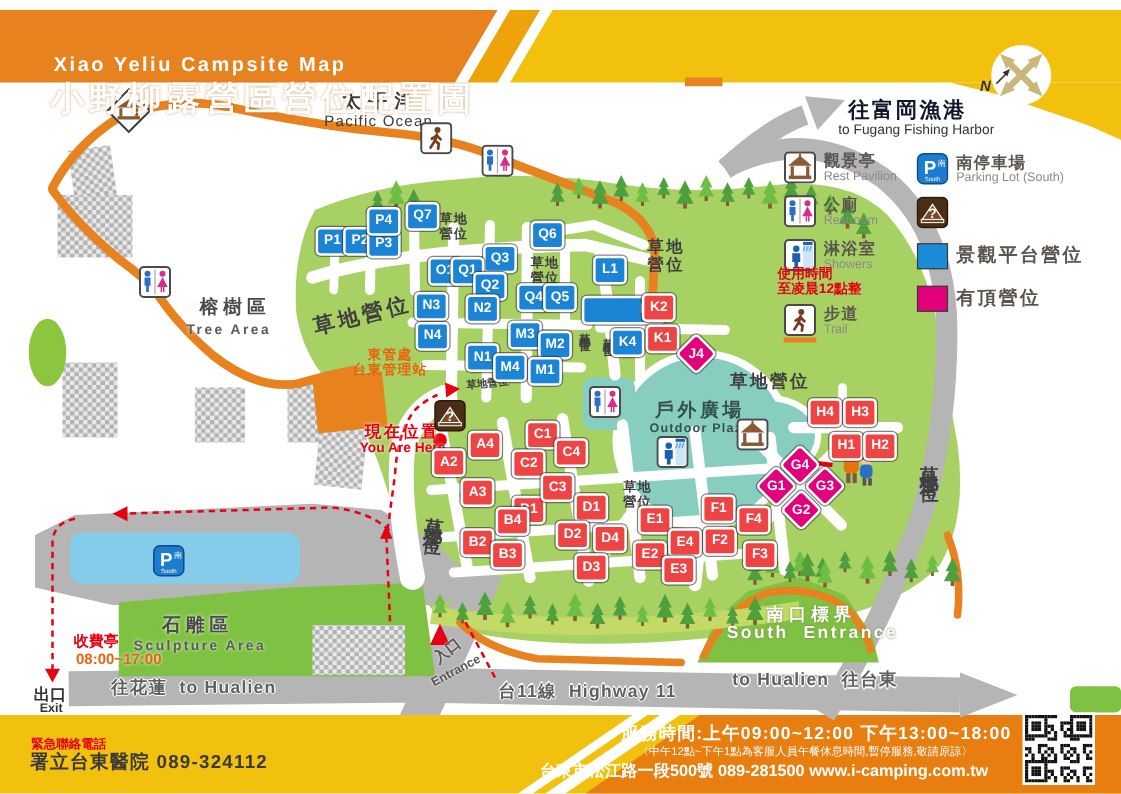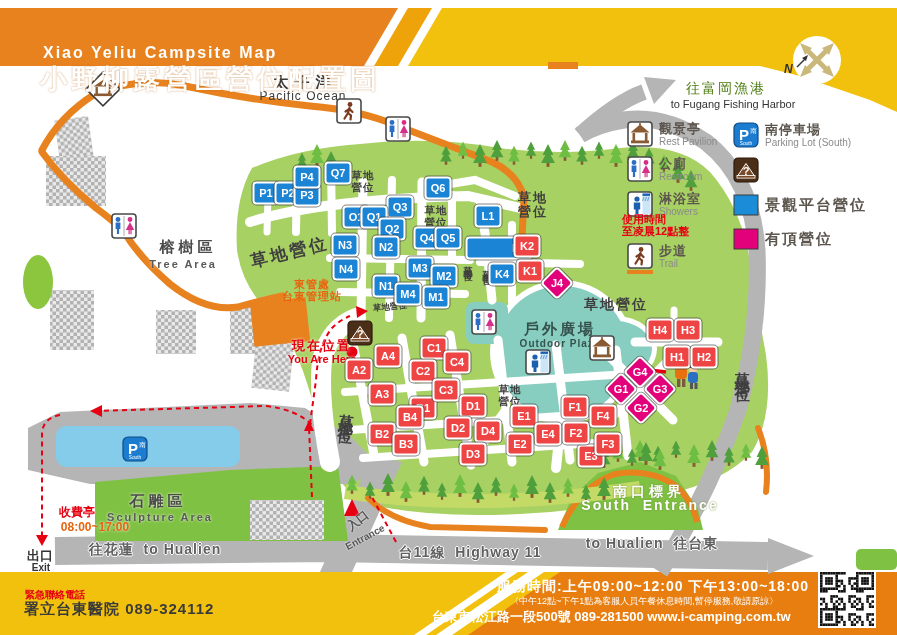--- a/index.html
+++ b/index.html
@@ -6,21 +6,21 @@
   .stage{position:relative;width:897px;height:635px;overflow:hidden;background:#fff;}
   .stage svg.art{position:absolute;left:0;top:0;}
   
   .title-zh{position:absolute;left:40px;top:14px;font-size:27px;font-weight:bold;letter-spacing:4px;color:#fff;text-shadow:0 0 2px rgba(180,90,0,.6);margin-top:47px;}
   .title-en{position:absolute;left:43px;top:44px;font-size:16px;font-weight:bold;letter-spacing:2px;color:#fff;}
   .compass-n{position:absolute;left:784px;top:62px;font-size:12px;font-weight:bold;font-style:italic;color:#333;}
   
   .lbl{position:absolute;transform:translate(-50%,-50%);white-space:pre;text-align:center;line-height:1.1;color:#3f3f3f;}
   .sea-zh{font-size:15px;font-weight:bold;letter-spacing:6px;color:#3a3a3a;}
   .sea-en{font-size:12px;color:#3a3a3a;letter-spacing:1px;}
-  .dest-zh{font-size:14px;font-weight:normal;letter-spacing:2px;color:#4d7c0f;}
+  .dest-zh{font-size:17px;font-weight:bold;letter-spacing:2px;color:#0f172a;}
   .dest-en{font-size:11px;color:#333;}
   .area-zh{font-size:15px;font-weight:bold;letter-spacing:4px;color:#4a4a4a;text-shadow:0 0 3px #fff;}
   .area-en{font-size:11px;letter-spacing:2px;font-weight:bold;color:#5a5a5a;text-shadow:0 0 3px #fff;}
   .grass-lg{font-size:17px;font-weight:bold;letter-spacing:3px;}
   .grass-md{font-size:14px;font-weight:bold;letter-spacing:2px;}
   .grass-md2{font-size:13px;font-weight:bold;letter-spacing:2px;}
   .grass-sm2{font-size:10.5px;font-weight:bold;letter-spacing:1px;}
   .grass-tiny{font-size:8.5px;font-weight:bold;}
   .grass-vs{writing-mode:vertical-rl;font-size:9px;font-weight:bold;letter-spacing:2px;}
   .grass-vl{writing-mode:vertical-rl;font-size:15px;font-weight:bold;letter-spacing:5px;}
@@ -441,21 +441,21 @@
       <div class="mk pink" style="left: 457px; top: 362px;"><span>C4</span></div>
       <div class="mk pink" style="left: 423px; top: 371px;"><span>C2</span></div>
       <div class="mk pink" style="left: 446px; top: 390px;"><span>C3</span></div>
       <div class="mk pink" style="left: 473px; top: 406px;"><span>D1</span></div>
       <div class="mk pink" style="left: 458px; top: 428px;"><span>D2</span></div>
       <div class="mk pink" style="left: 488px; top: 431px;"><span>D4</span></div>
       <div class="mk pink" style="left: 473px; top: 454px;"><span>D3</span></div>
       <div class="mk pink" style="left: 524px; top: 416px;"><span>E1</span></div>
       <div class="mk pink" style="left: 548px; top: 434px;"><span>E4</span></div>
       <div class="mk pink" style="left: 520px; top: 444px;"><span>E2</span></div>
-      <div class="mk pink" style="left: 543px; top: 456px; margin-left: 48px;"><span>E3</span></div>
+      <div class="mk pink" style="left: 543px; top: 456px;"><span>E3</span></div>
       <div class="mk pink" style="left: 575px; top: 407px;"><span>F1</span></div>
       <div class="mk pink" style="left: 576px; top: 433px;"><span>F2</span></div>
       <div class="mk pink" style="left: 603px; top: 416px;"><span>F4</span></div>
       <div class="mk pink" style="left: 608px; top: 444px;"><span>F3</span></div>
       <div class="mk pink" style="left: 660px; top: 330px;"><span>H4</span></div>
       <div class="mk pink" style="left: 688px; top: 330px;"><span>H3</span></div>
       <div class="mk pink" style="left: 677px; top: 357px;"><span>H1</span></div>
       <div class="mk pink" style="left: 704px; top: 357px;"><span>H2</span></div>
       <div class="mk pinkD" style="left: 640px; top: 372px;">
         <span>G4</span>

